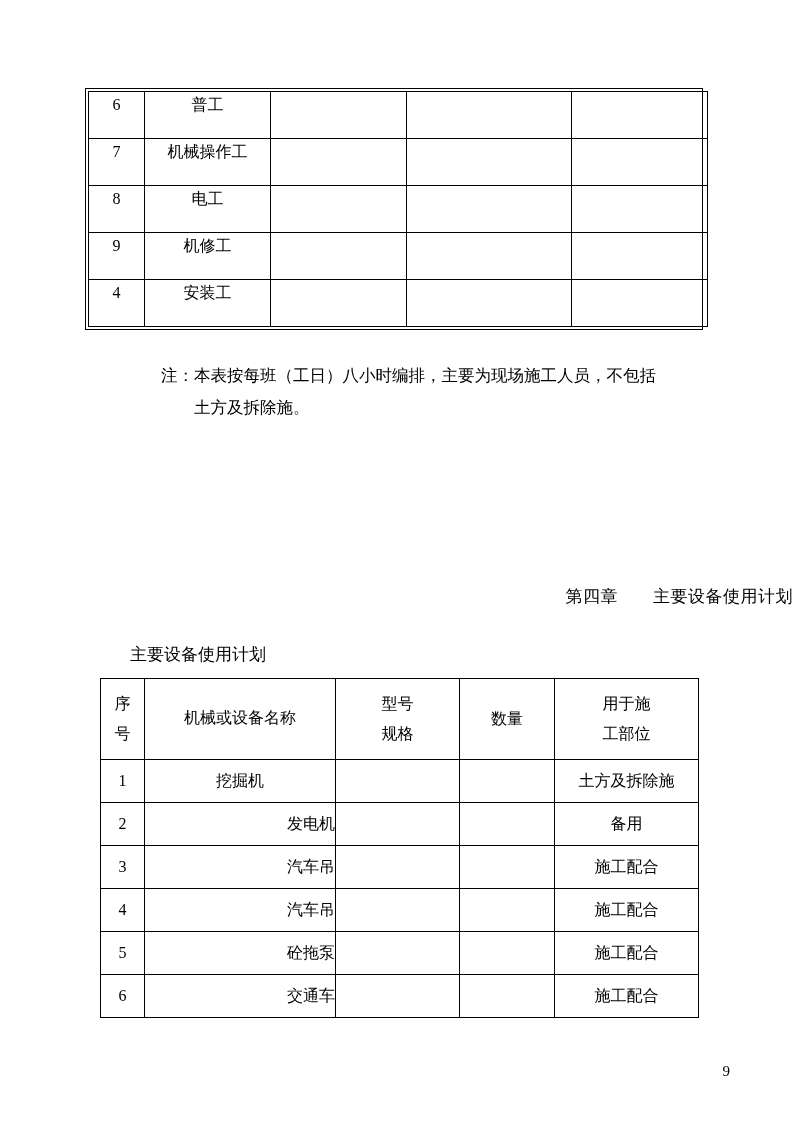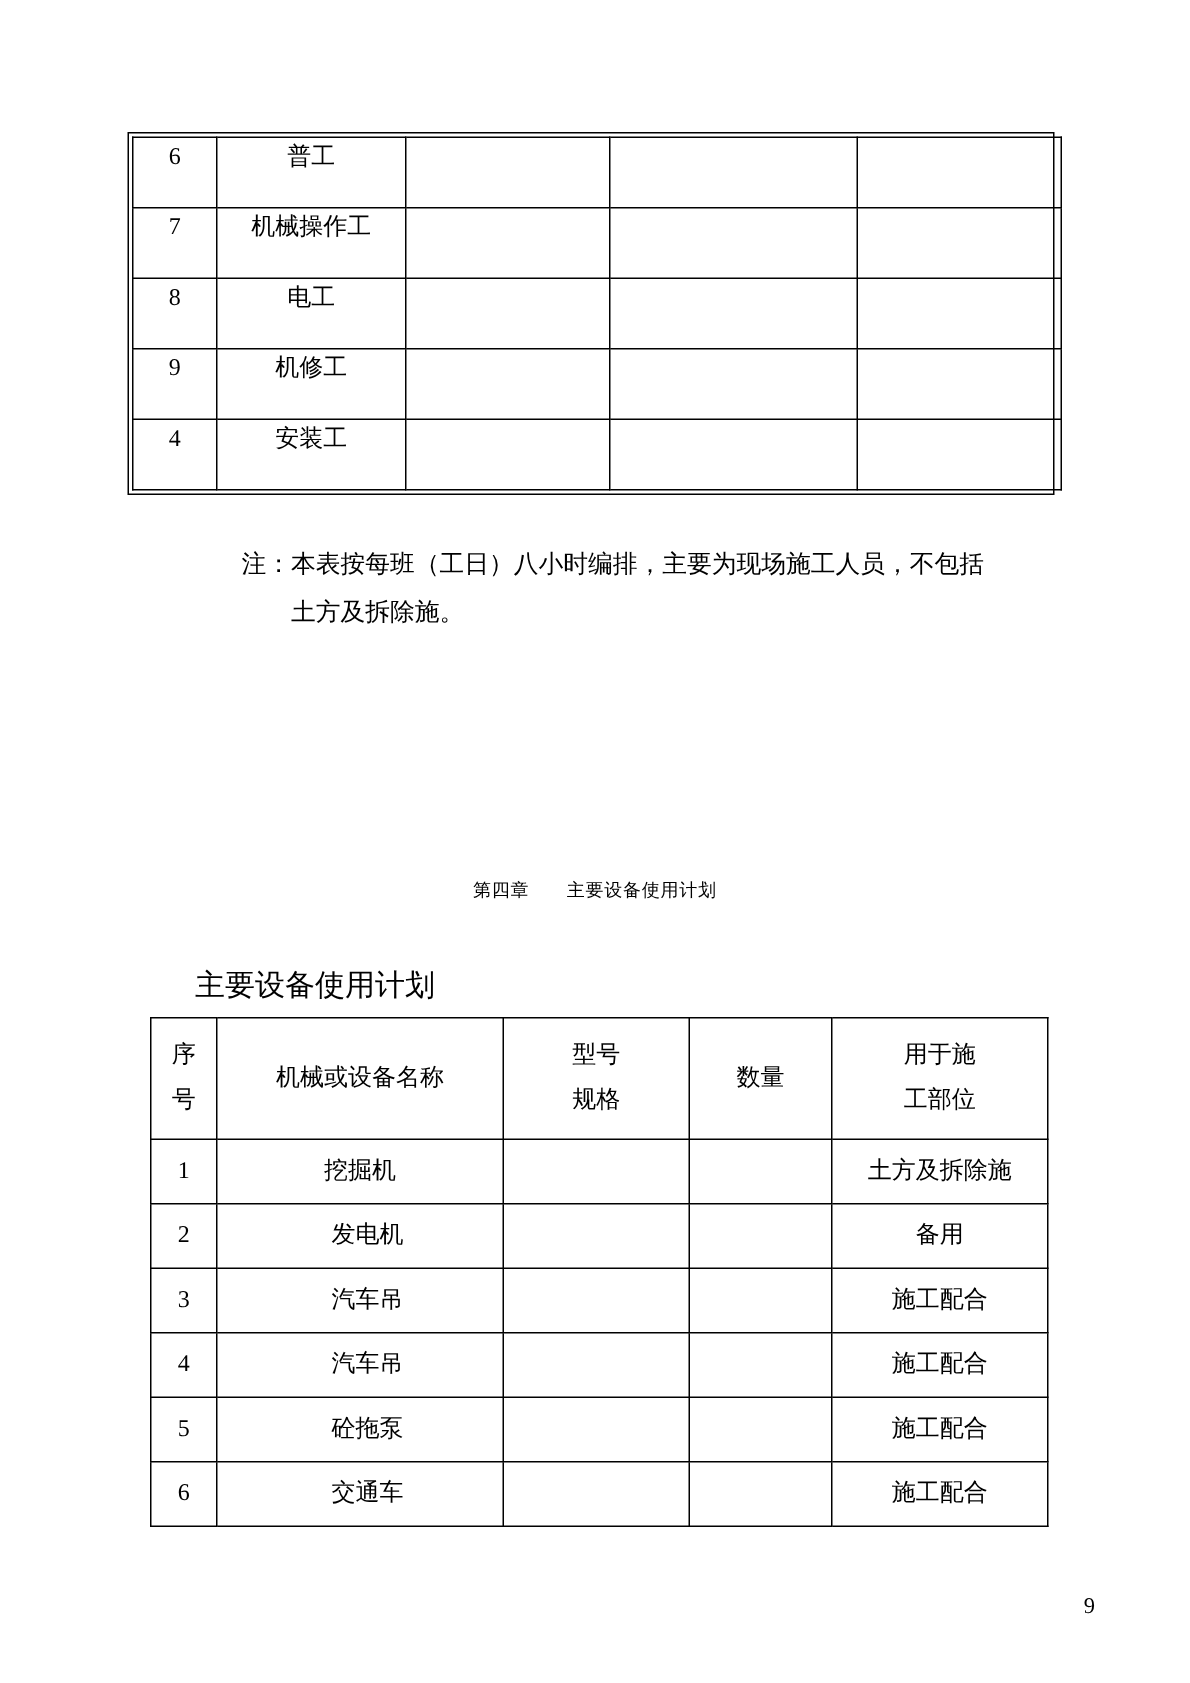--- a/index.html
+++ b/index.html
@@ -63,31 +63,31 @@
     margin-left: 33px;
   }
   .note .ln2 { display: block; text-indent: 2em; }
 
   
   .chapter-heading {
     position: absolute;
     left: 0;
     top: 585px;
     width: 793px;
-    text-align: center;
-    font-size: 12px;
+    text-align: right;
+    font-size: 17px;
     letter-spacing: 0.5px;
   }
 
   
   .sub-title {
     position: absolute;
     left: 130px;
     top: 643px;
-    font-size: 20px;
+    font-size: 17px;
   }
 
   
   table.tbl2 {
     position: absolute;
     left: 100px;
     top: 678px;
     width: 593px;
     border-collapse: collapse;
     table-layout: fixed;
@@ -104,21 +104,21 @@
   table.tbl2 thead th { height: 80px; text-align: center; }
   table.tbl2 tbody td { height: 42px; text-align: center; }
 
   .col-no    { width: 43px; }
   .col-name  { width: 190px; font-family: Liberation Mono, monospace; }
   .col-model { width: 123px; }
   .col-qty   { width: 94px; }
   .col-use   { width: 143px; }
 
   table.tbl2 tbody td.name-left {
-    text-align: center;
+    text-align: right;
     padding-left: 10px;
     margin-left: 16px;
   }
   .stack { display: block; }
   .stack span { display: block; line-height: 30px; }
 
   
   .page-number {
     position: absolute;
     right: 63px;

